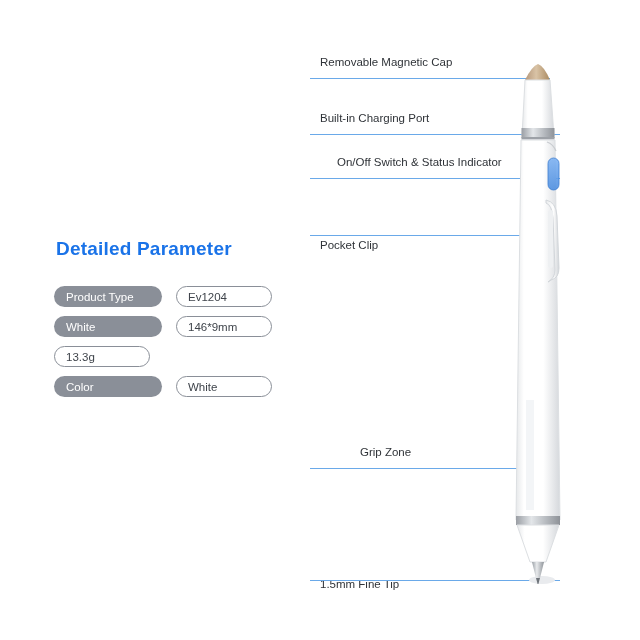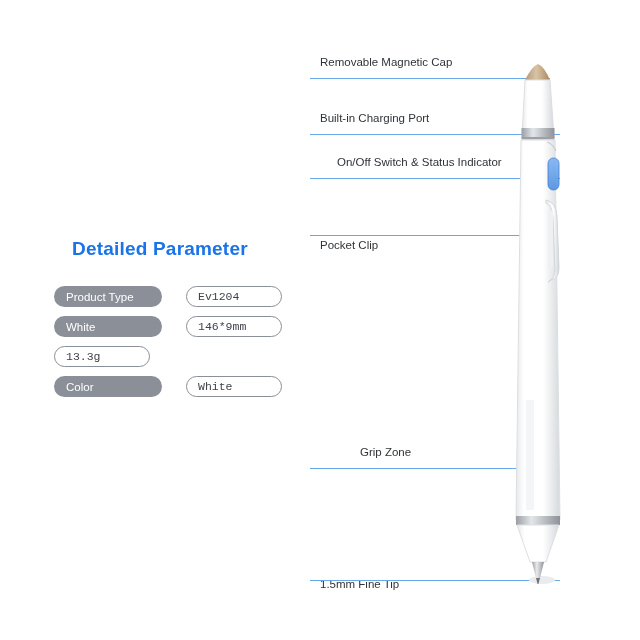--- a/index.html
+++ b/index.html
@@ -18,47 +18,45 @@
 
   
   .panel-title {
     position: absolute;
     left: 56px;
     top: 238px;
     font-size: 19px;
     font-weight: bold;
     color: #1a73e8;
     letter-spacing: 0.2px;
-    margin-left: 16px;
   }
   .param-row {
     position: absolute;
     left: 54px;
     height: 21px;
     display: flex;
     align-items: center;
-    gap: 24px;
+    gap: 14px;
   }
   .param-key {
     width: 108px;
     height: 21px;
     border-radius: 11px;
     background: #8a8f98;
     color: #ffffff;
     font-size: 11.5px;
     display: flex;
     align-items: center;
     padding-left: 12px;
     box-sizing: border-box;
   }
   .param-val-wrap {
     position: relative;
     width: 96px;
     height: 21px;
-    font-family: Liberation Mono, monospace;
   }
   .param-val-text {
     position: absolute;
     left: 12px;
     top: 0;
     height: 21px;
     display: flex;
     align-items: center;
     font-size: 11.5px;
     color: #3f444b;

